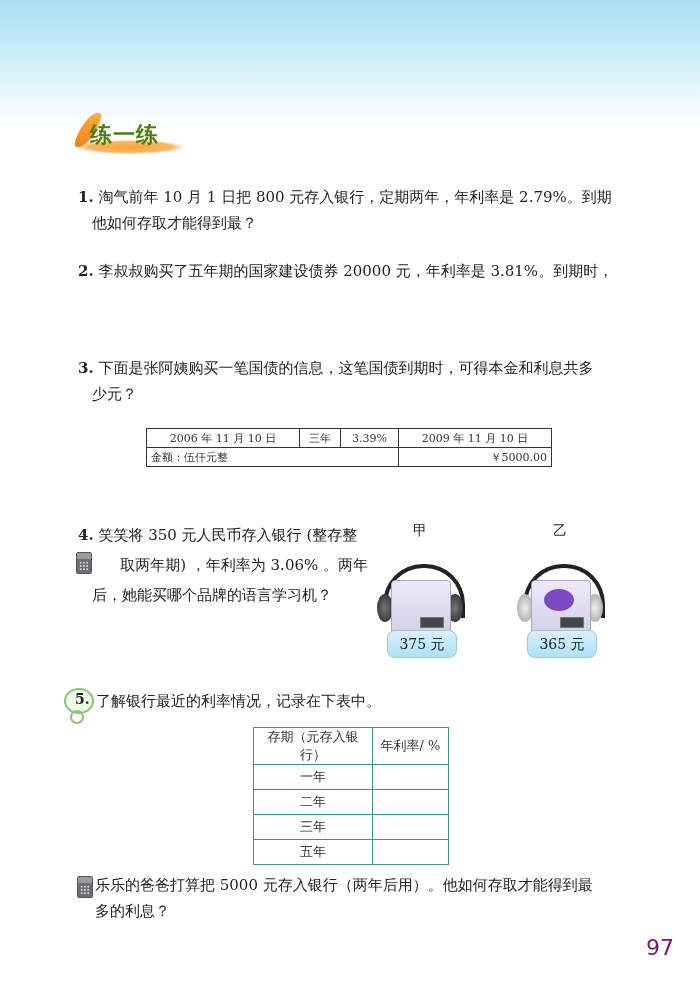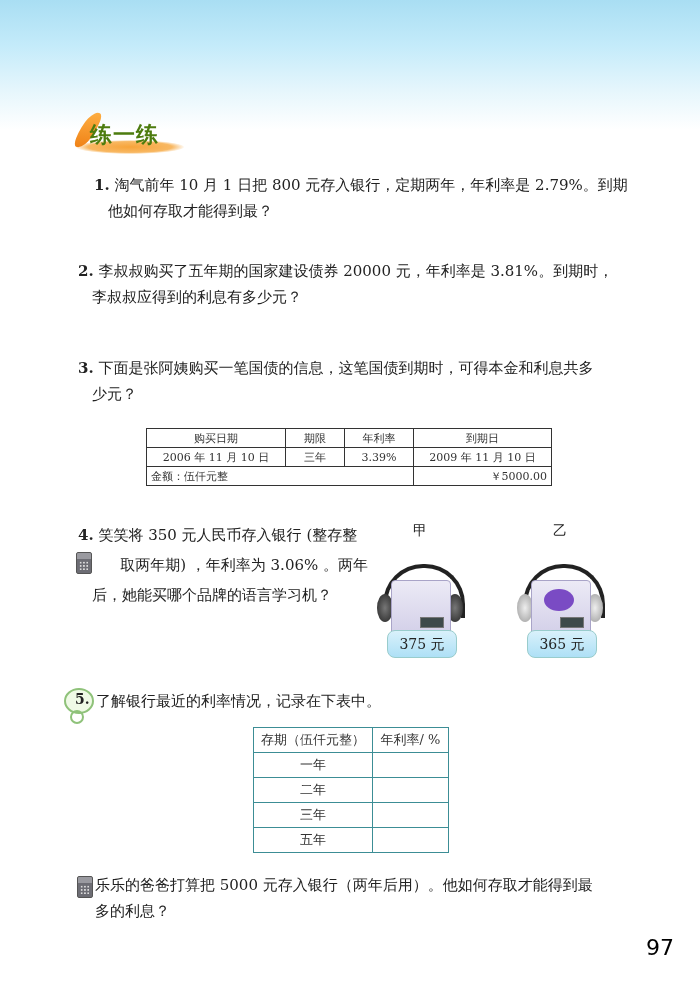--- a/index.html
+++ b/index.html
@@ -91,57 +91,50 @@
   .doodle .n { position: absolute; left: 11px; top: 3px; font-weight: bold; font-size: 14px; }
   table.rates {
     position: absolute; left: 253px; top: 727px; width: 196px;
     border-collapse: collapse; font-size: 13px; color: #333;
   }
   table.rates td { border: 1px solid #3c8d95; height: 24px; text-align: center; padding: 0 4px; }
   table.rates td.c1 { width: 110px; }
   .page-num {
     position: absolute; left: 646px; top: 935px;
     font-family: "DejaVu Sans", "Liberation Sans", sans-serif;
-    font-size: 22px; color: #000000;
+    font-size: 22px; color: #701a75;
   }
 </style>
 </head>
 <body>
 
 <div class="top-band"></div>
 
 <div class="section-title">
   <div class="swoosh"></div>
   <div class="feather"></div>
   <div class="label">练一练</div>
 </div>
 
-<div class="q" style="top:172px;margin-left:16px;">
+<div class="q" style="top:184px;">
   <div><span class="num">1.</span> <span>淘气前年 10 月 1 日把 800 元存入银行，定期两年，年利率是 2.79%。到期</span></div>
   <div class="indent">他如何存取才能得到最？</div>
 </div>
 
 <div class="q" style="top:258px;">
   <div><span class="num">2.</span> <span>李叔叔购买了五年期的国家建设债券 20000 元，年利率是 3.81%。到期时，</span></div>
-  <div class="indent">李叔叔应得到的利息有多少元？</div>
 </div>
 
 <div class="q" style="top:355px;">
   <div><span class="num">3.</span> <span>下面是张阿姨购买一笔国债的信息，这笔国债到期时，可得本金和利息共多</span></div>
   <div class="indent">少元？</div>
 </div>
 
 <table class="bond">
   <tbody>
-      <tr>
-    <td style="width:130px;">购买日期</td>
-    <td style="width:50px;">期限</td>
-    <td style="width:60px;">年利率</td>
-    <td>到期日</td>
-  </tr>
   <tr>
     <td>2006 年 11 月 10 日</td>
     <td>三年</td>
     <td>3.39%</td>
     <td>2009 年 11 月 10 日</td>
   </tr>
   <tr>
     <td colspan="3" class="left">金额：伍仟元整</td>
     <td style="text-align:right;border-left:none;">￥5000.00</td>
   </tr>
@@ -183,21 +176,21 @@
   <div class="tail"></div>
   <span class="n">5.</span>
 </div>
 <div class="q" style="top:688px; left:96px;">
   <div>了解银行最近的利率情况，记录在下表中。</div>
 </div>
 
 <table class="rates">
   <tbody>
       <tr>
-    <td class="c1">存期（伍仟元整）</td>
+    <td class="c1">存期（元存入银行）</td>
     <td>年利率/ %</td>
   </tr>
   <tr>
     <td>一年</td>
     <td></td>
   </tr>
   <tr>
     <td>二年</td>
     <td></td>
   </tr>

